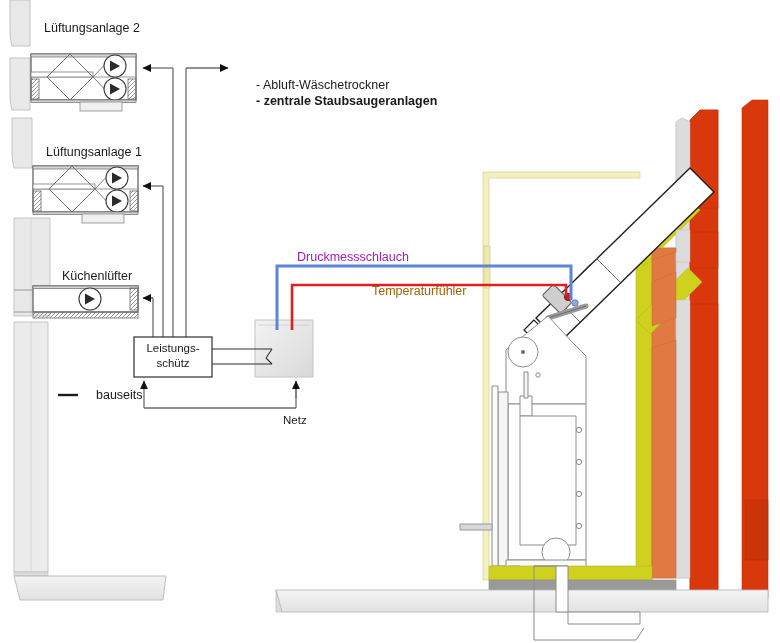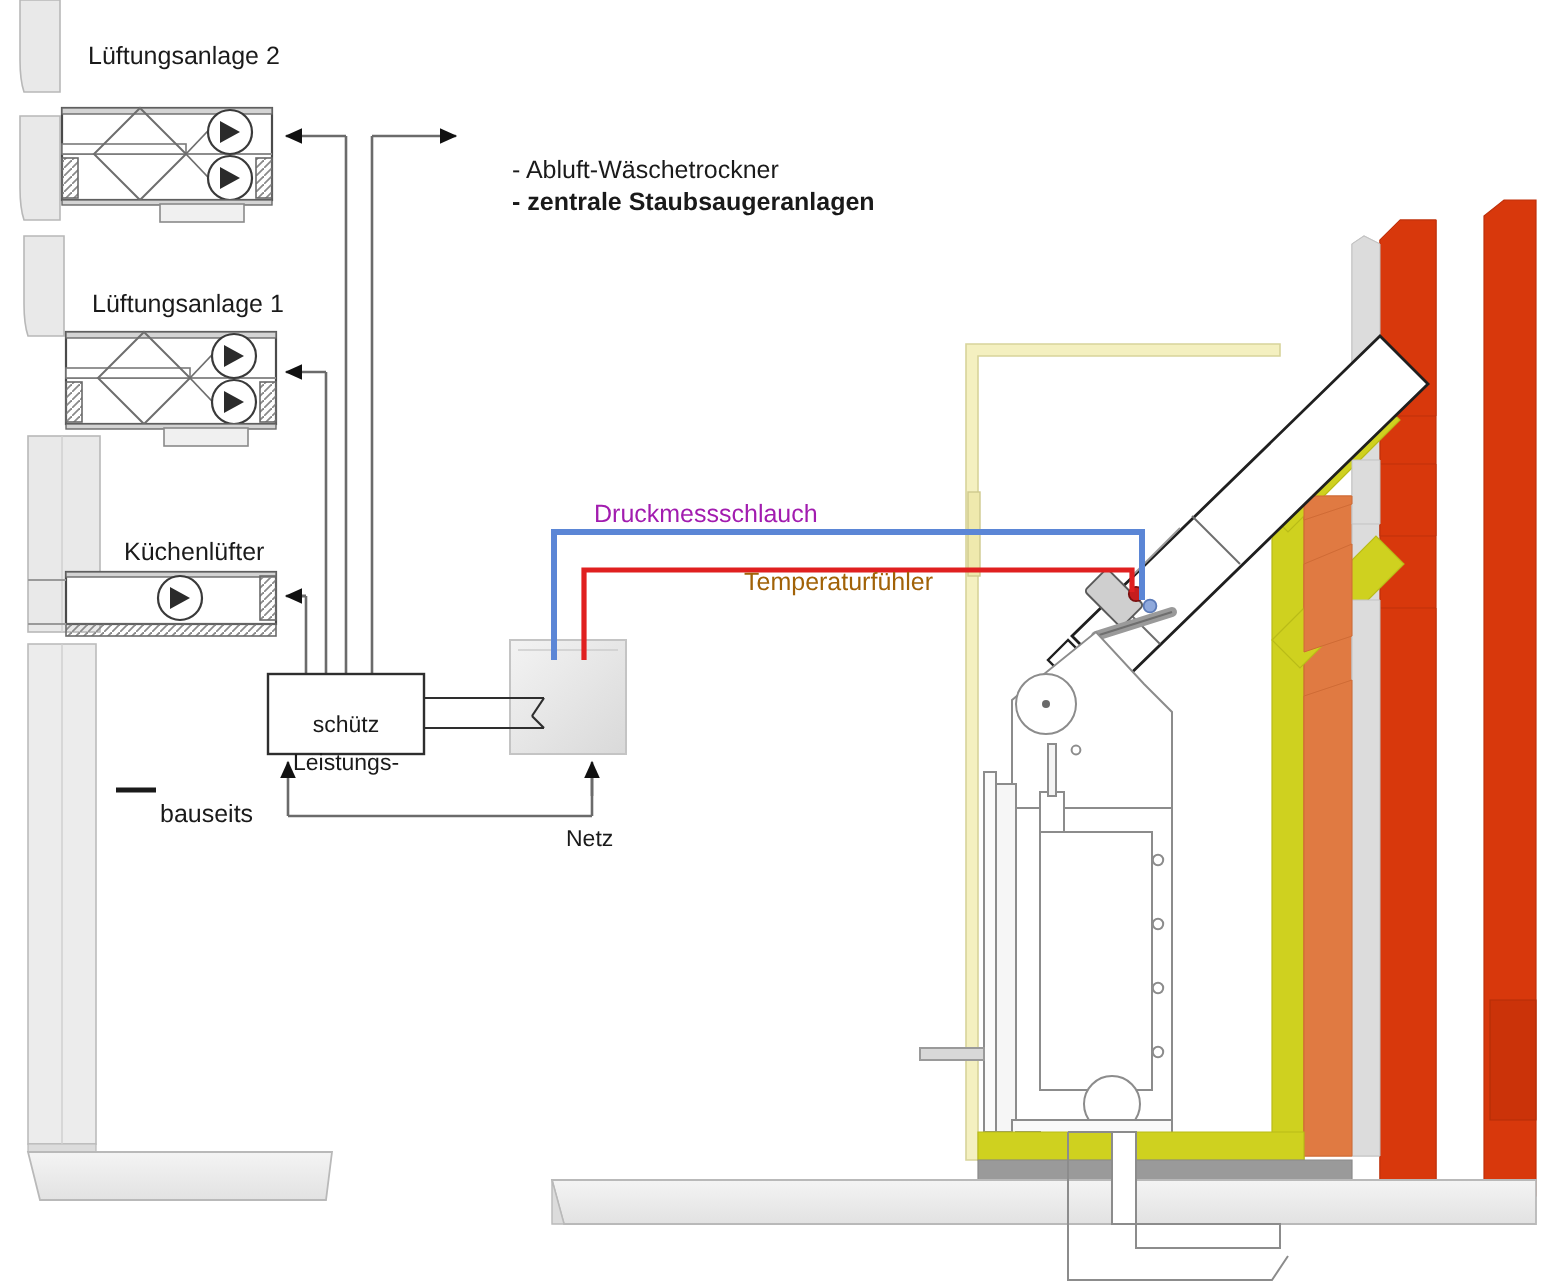--- a/index.html
+++ b/index.html
@@ -242,22 +242,22 @@
 
 </svg>
 
 <div class="lbl" style="left:44px;top:20px;">Lüftungsanlage 2</div>
 <div class="lbl" style="left:46px;top:144px;">Lüftungsanlage 1</div>
 <div class="lbl" style="left:62px;top:268px;">Küchenlüfter</div>
 
 <div class="lbl" style="left:256px;top:77px;">- Abluft-Wäschetrockner</div>
 <div class="lbl" style="left:256px;top:93px;font-weight:bold;">- zentrale Staubsaugeranlagen</div>
 
-<div class="lbl sm ctr" style="left:139px;top:341px;width:68px;margin-top:34px;">Leistungs-</div>
+<div class="lbl sm ctr" style="left:139px;top:341px;width:68px;">Leistungs-</div>
 <div class="lbl sm ctr" style="left:139px;top:356px;width:68px;">schütz</div>
 
 <div class="lbl sm" style="left:283px;top:413px;">Netz</div>
-<div class="lbl" style="left:80px;top:387px;margin-top:12px;">bauseits</div>
+<div class="lbl" style="left:96px;top:387px;">bauseits</div>
 
 <div class="lbl blue" style="left:297px;top:249px;">Druckmessschlauch</div>
 <div class="lbl red" style="left:372px;top:283px;">Temperaturfühler</div>
 
 </div>
 
 </body></html>

